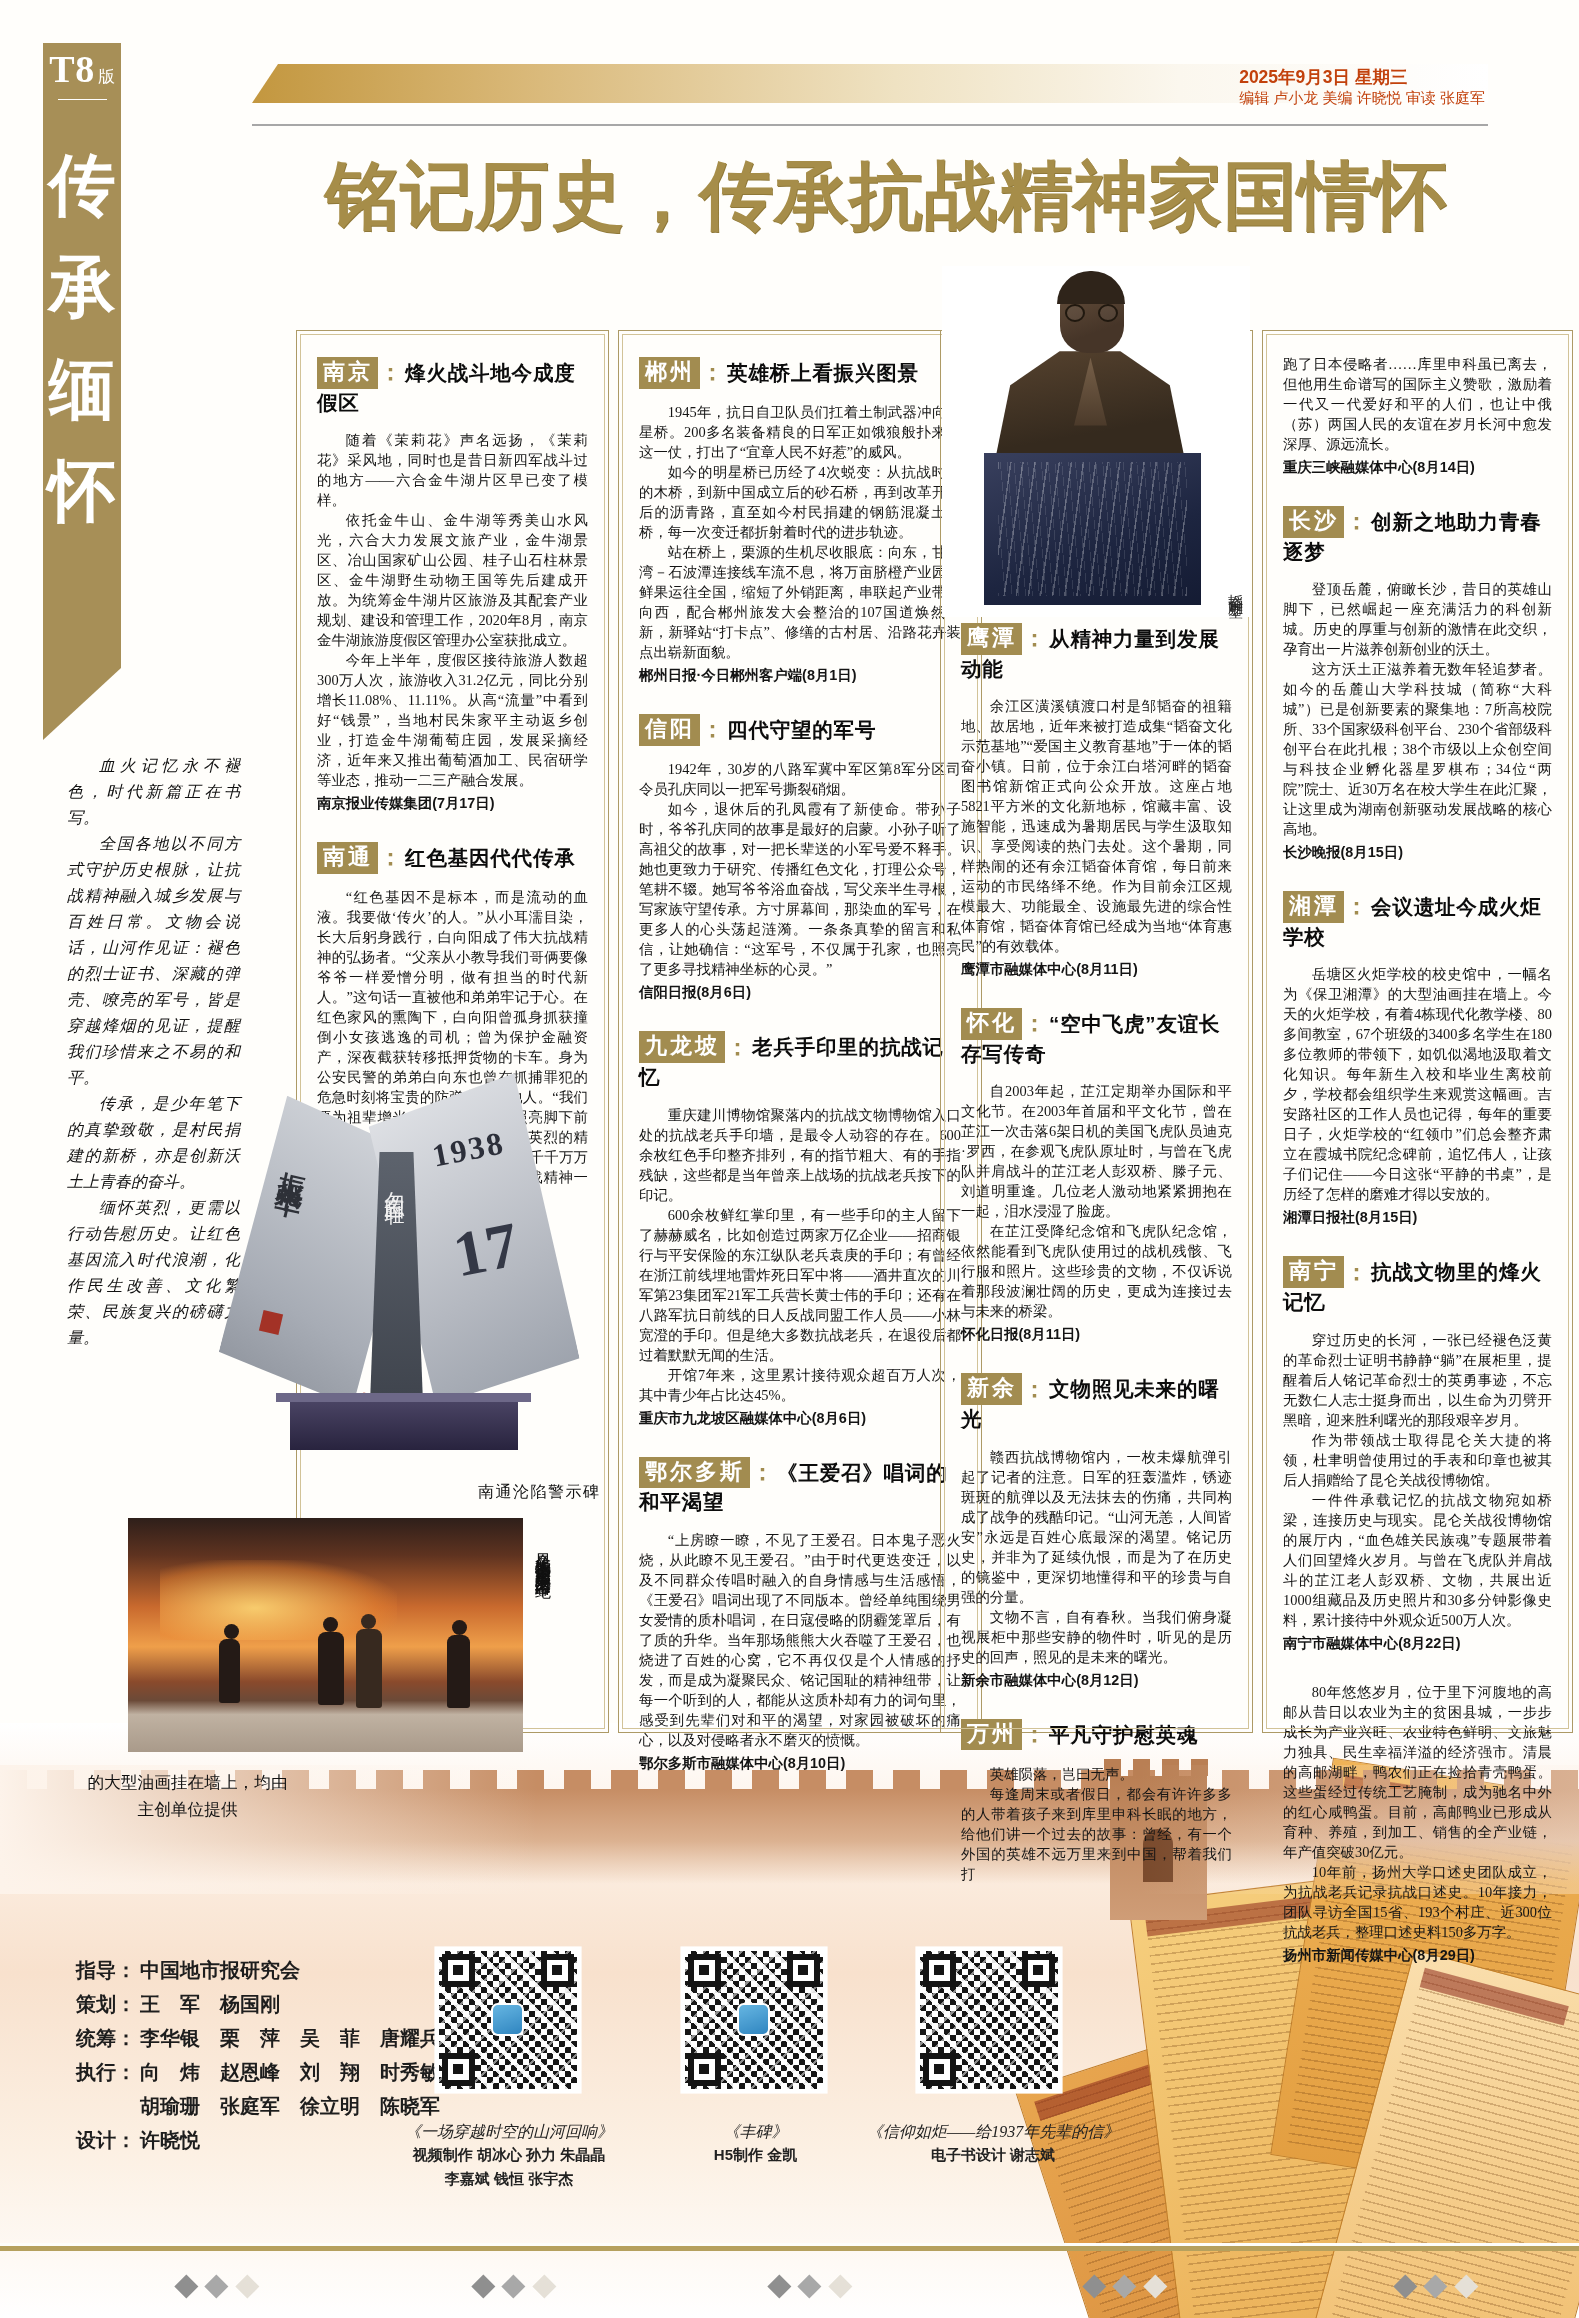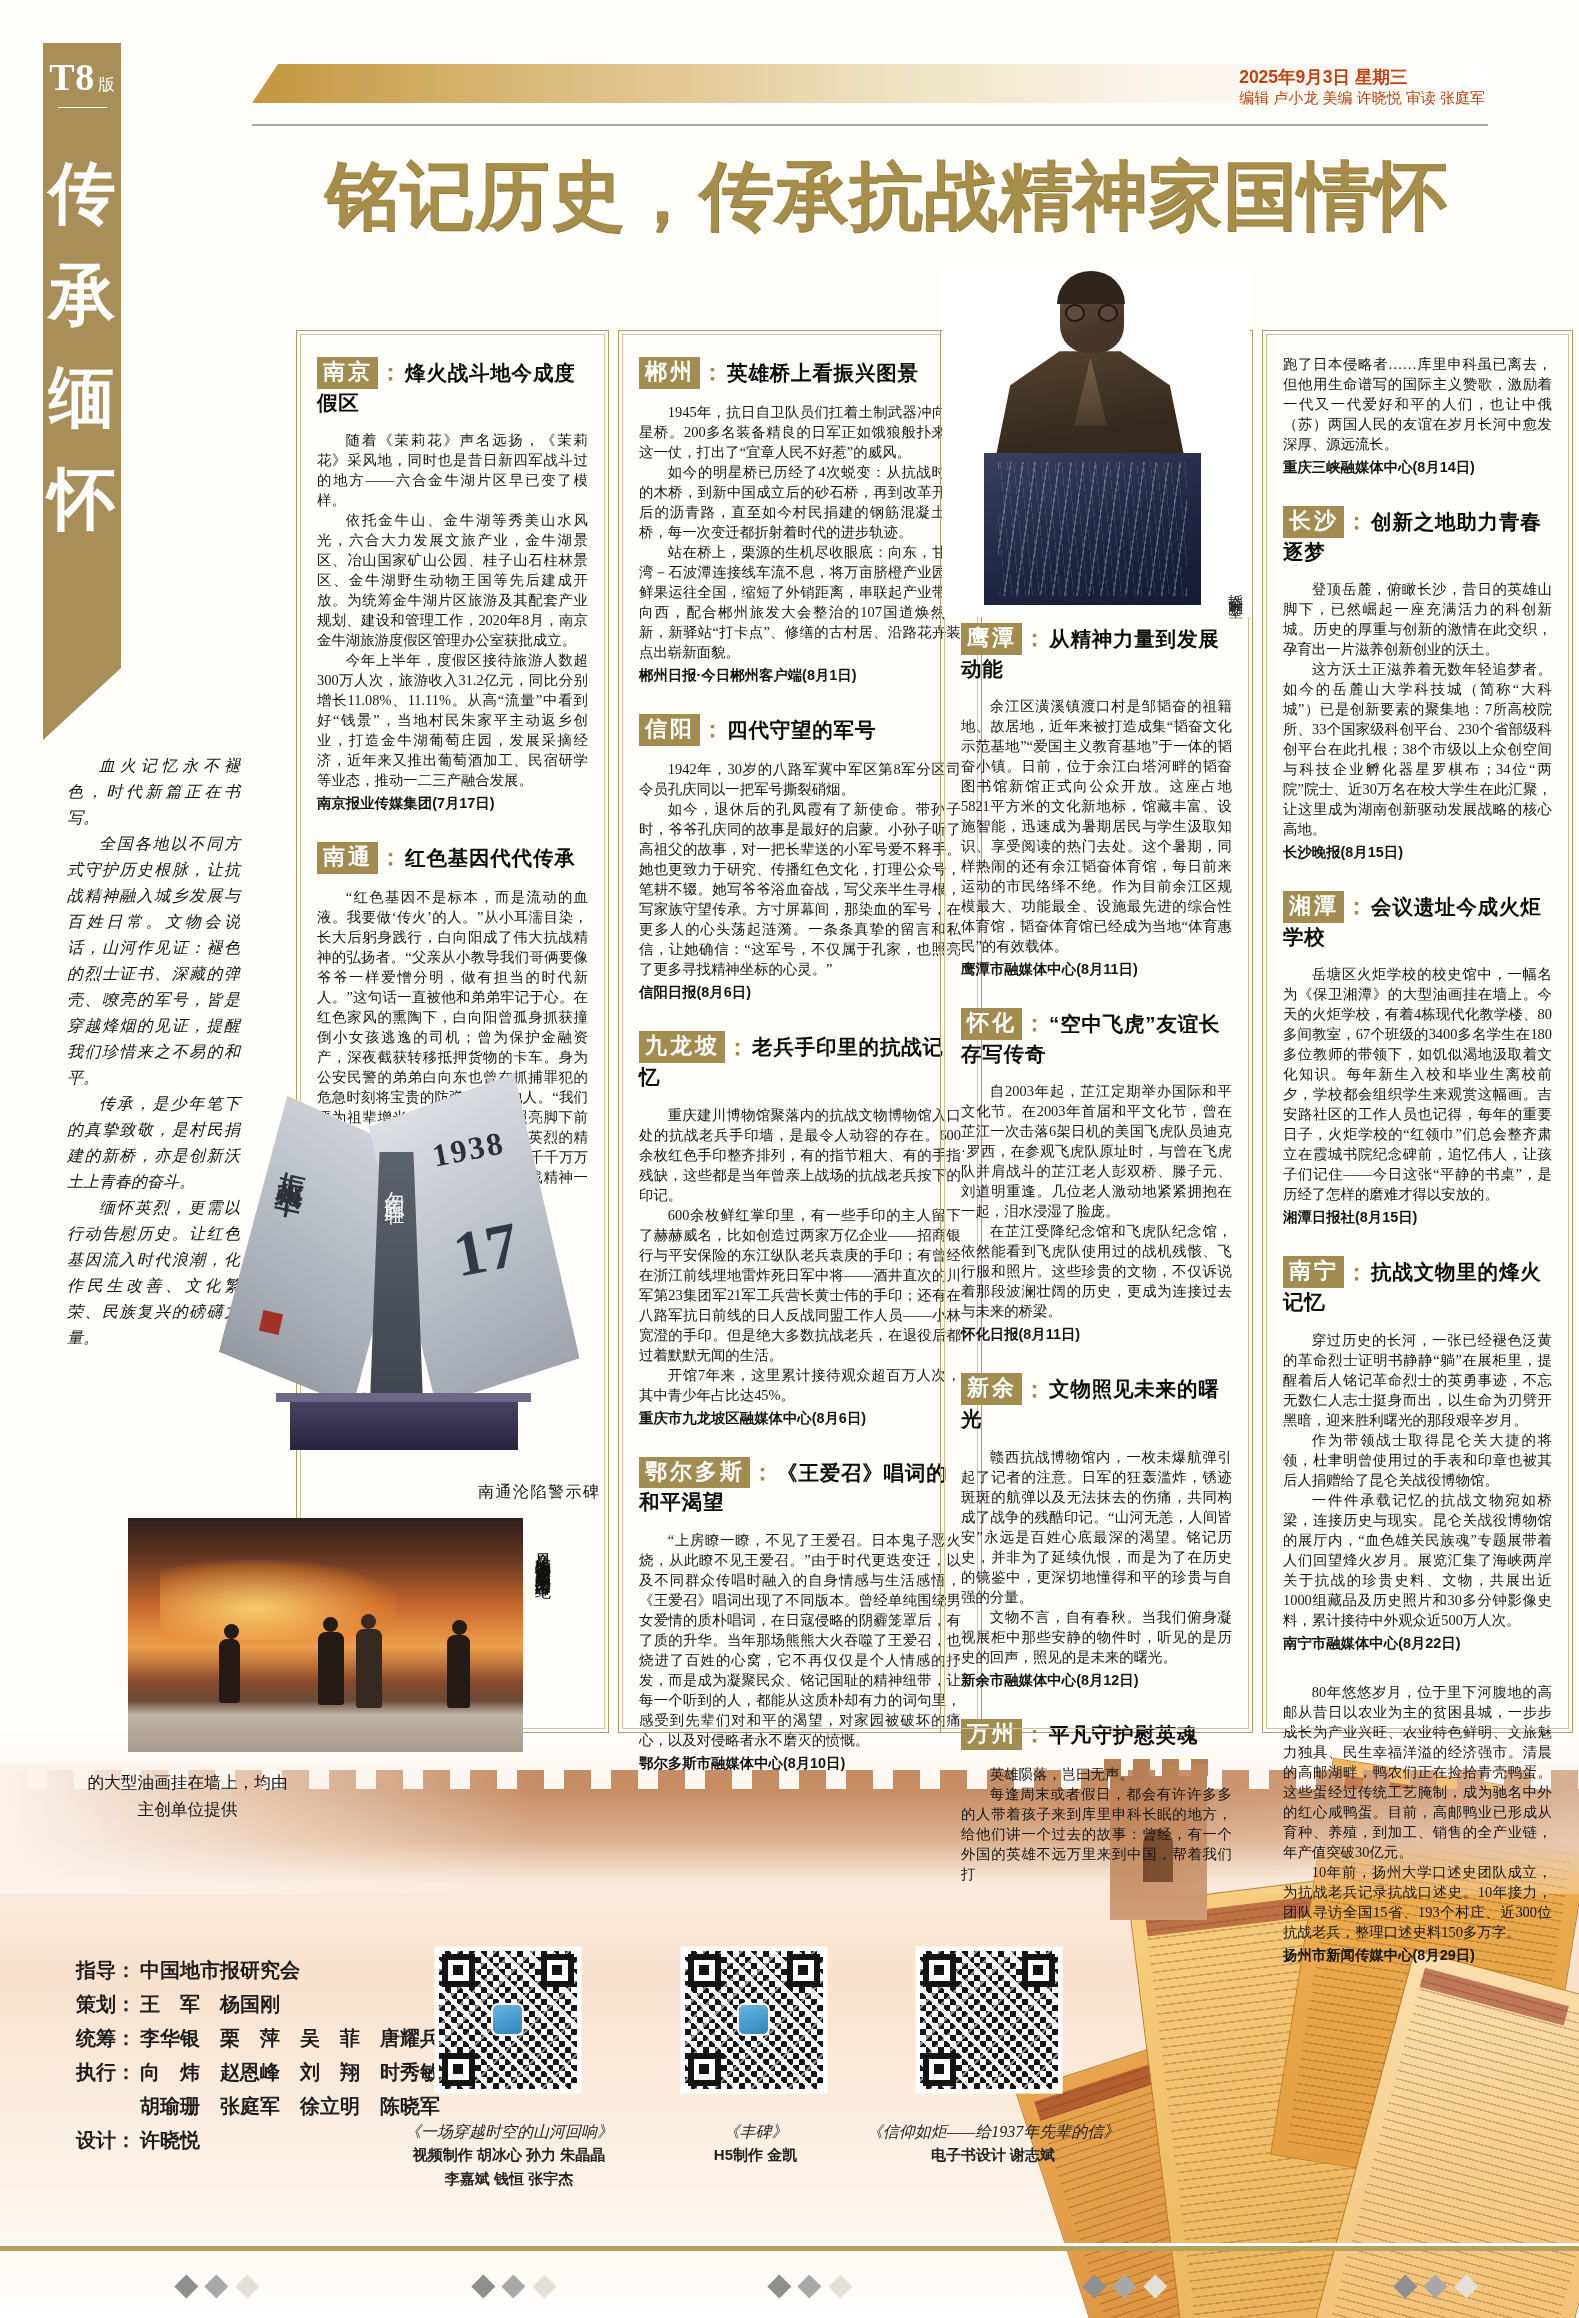--- a/index.html
+++ b/index.html
@@ -9,21 +9,21 @@
     font-family:"Liberation Serif","DejaVu Serif",serif; overflow:hidden;
     margin:0 auto;
   }
   
   .strip {
     position:absolute; left:43px; top:43px; width:78px; height:697px;
     background:linear-gradient(180deg,#b09а5e,#a8915a 10%,#a18a52 60%,#9d874f);
     background-color:#a78f57;
     clip-path:polygon(0 0,100% 0,100% calc(100% - 72px),0 100%); z-index:2;
   }
-  .t8box { text-align:center; padding-top:12px; color:#fff; }
+  .t8box { text-align:center; padding-top:4px; color:#fff; }
   .t8 { font-size:38px; font-weight:bold; font-family:"Liberation Serif",serif; letter-spacing:0.8px; display:inline; }
   .ban { font-size:16.7px; font-family:"Liberation Sans",sans-serif; display:inline; margin-left:3px; }
   .t8rule { width:49px; height:1.5px; background:#fff; margin:7.6px auto 0; }
   .vchars { margin-top:35px; }
   .vchar { font-size:67px; line-height:1.52; color:#fff; text-align:center; font-weight:600; font-family:"Liberation Serif",serif; }
   
   .gold-bar {
     position:absolute; left:252px; top:64px; width:1236px; height:39px; z-index:1;
     background:linear-gradient(90deg,#c3973f 0%,#d9b878 22%,#efe2c2 52%,#fbf7ee 75%,#ffffff 100%);
     clip-path:polygon(26px 0,100% 0,100% 100%,0 100%);
@@ -344,21 +344,21 @@
       </div>
       <p>岳塘区火炬学校的校史馆中，一幅名为《保卫湘潭》的大型油画挂在墙上。今天的火炬学校，有着4栋现代化教学楼、80多间教室，67个班级的3400多名学生在180多位教师的带领下，如饥似渴地汲取着文化知识。每年新生入校和毕业生离校前夕，学校都会组织学生来观赏这幅画。吉安路社区的工作人员也记得，每年的重要日子，火炬学校的“红领巾”们总会整齐肃立在霞城书院纪念碑前，追忆伟人，让孩子们记住——今日这张“平静的书桌”，是历经了怎样的磨难才得以安放的。</p>
       <p class="sig">湘潭日报社(8月15日)</p>
     </div>
     <div class="article">
       <div class="article-title">
         <span class="chip">南宁</span><span class="chip-colon">：</span><span class="subtitle">抗战文物里的烽火记忆</span>
       </div>
       <p>穿过历史的长河，一张已经褪色泛黄的革命烈士证明书静静“躺”在展柜里，提醒着后人铭记革命烈士的英勇事迹，不忘无数仁人志士挺身而出，以生命为刃劈开黑暗，迎来胜利曙光的那段艰辛岁月。</p>
       <p>作为带领战士取得昆仑关大捷的将领，杜聿明曾使用过的手表和印章也被其后人捐赠给了昆仑关战役博物馆。</p>
-      <p>一件件承载记忆的抗战文物宛如桥梁，连接历史与现实。昆仑关战役博物馆的展厅内，“血色雄关民族魂”专题展带着人们回望烽火岁月。展览汇集了海峡两岸关于抗战的珍贵史料、文物，共展出近1000组藏品及历史照片和30多分钟影像史料，累计接待中外观众近500万人次。</p>
+      <p>一件件承载记忆的抗战文物宛如桥梁，连接历史与现实。昆仑关战役博物馆的展厅内，“血色雄关民族魂”专题展带着人们回望烽火岁月。与曾在飞虎队并肩战斗的芷江老人彭双桥、文物，共展出近1000组藏品及历史照片和30多分钟影像史料，累计接待中外观众近500万人次。</p>
       <p class="sig">南宁市融媒体中心(8月22日)</p>
     </div>
     <div class="article">
       <p>80年悠悠岁月，位于里下河腹地的高邮从昔日以农业为主的贫困县城，一步步成长为产业兴旺、农业特色鲜明、文旅魅力独具、民生幸福洋溢的经济强市。清晨的高邮湖畔，鸭农们正在捡拾青壳鸭蛋。这些蛋经过传统工艺腌制，成为驰名中外的红心咸鸭蛋。目前，高邮鸭业已形成从育种、养殖，到加工、销售的全产业链，年产值突破30亿元。</p>
       <p>10年前，扬州大学口述史团队成立，为抗战老兵记录抗战口述史。10年接力，团队寻访全国15省、193个村庄、近300位抗战老兵，整理口述史料150多万字。</p>
       <p class="sig">扬州市新闻传媒中心(8月29日)</p>
     </div>
   </div>
 
   <div class="statue-wrap">

